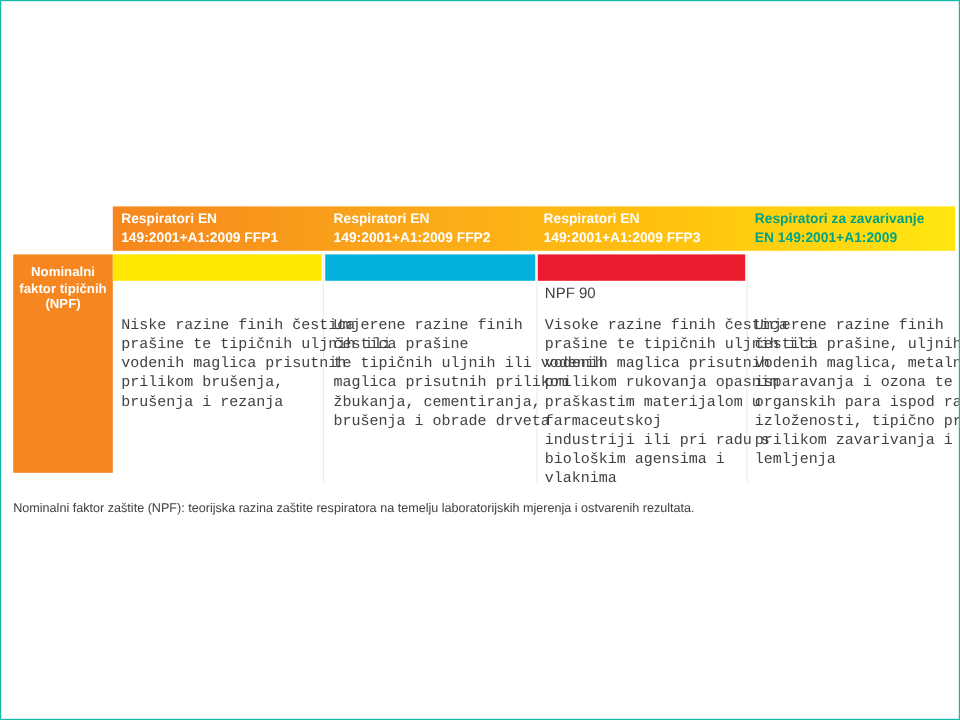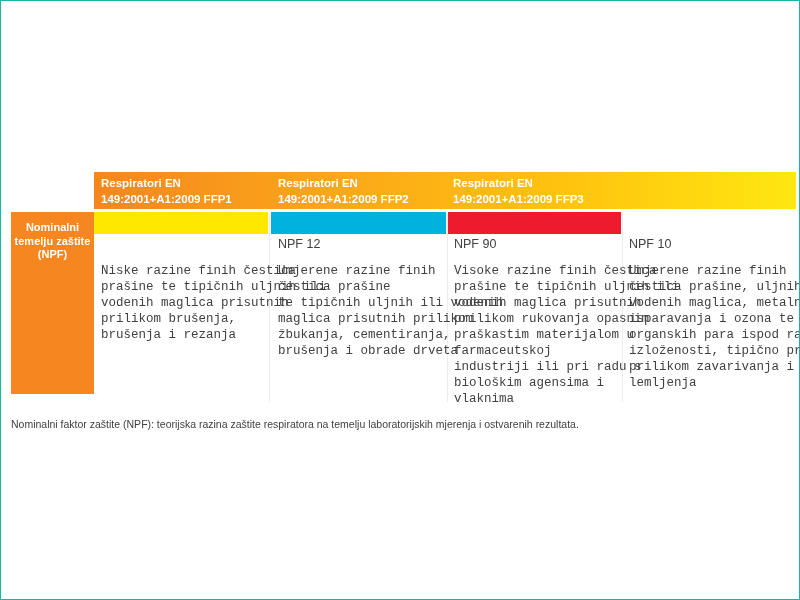--- a/index.html
+++ b/index.html
@@ -62,39 +62,39 @@
 <div class="canvas">
 
   <div class="header-strip"></div>
 
   <div class="hcell hc0" style="color:#FFFFFF">Respiratori EN
 149:2001+A1:2009 FFP1</div>
   <div class="hcell hc1" style="color:#FFFFFF">Respiratori EN
 149:2001+A1:2009 FFP2</div>
   <div class="hcell hc2" style="color:#FFFFFF">Respiratori EN
 149:2001+A1:2009 FFP3</div>
+  <div class="hcell hc3" style="color:#00A385">Respiratori za zavarivanje
+EN 149:2001+A1:2009</div>
 
   <div class="left-block">
     <div class="row-label first">Nominalni
-temelju zaštite
+faktor tipičnih
 (NPF)</div>
   </div>
 
   <div class="bar b0" style="background:#FFE800"></div>
   <div class="bar b1" style="background:#00B2DD"></div>
   <div class="bar b2" style="background:#EC1B2E"></div>
   <div class="bar b3" style="background:transparent"></div>
 
   <div class="divider d0"></div>
   <div class="divider d1"></div>
   <div class="divider d2"></div>
 
-  <div class="npf n1">NPF 12</div>
   <div class="npf n2">NPF 90</div>
-  <div class="npf n3">NPF 10</div>
 
   <div class="desc de0">Niske razine finih čestica
 prašine te tipičnih uljnih ili
 vodenih maglica prisutnih
 prilikom brušenja,
 brušenja i rezanja</div>
   <div class="desc de1">Umjerene razine finih
 čestica prašine
 te tipičnih uljnih ili vodenih
 maglica prisutnih prilikom

